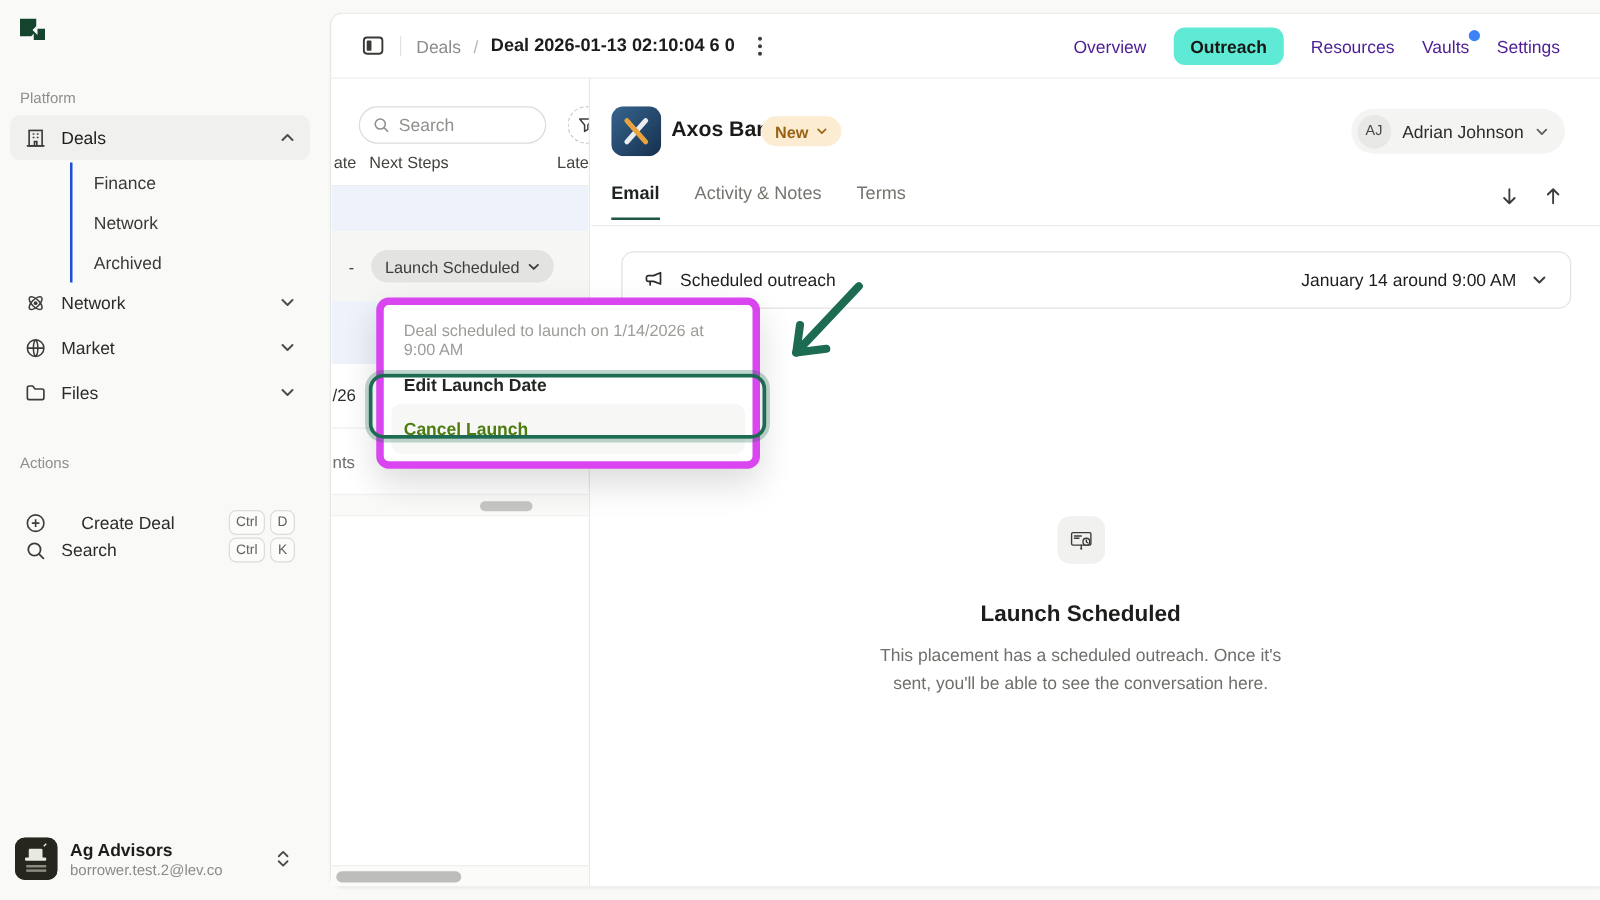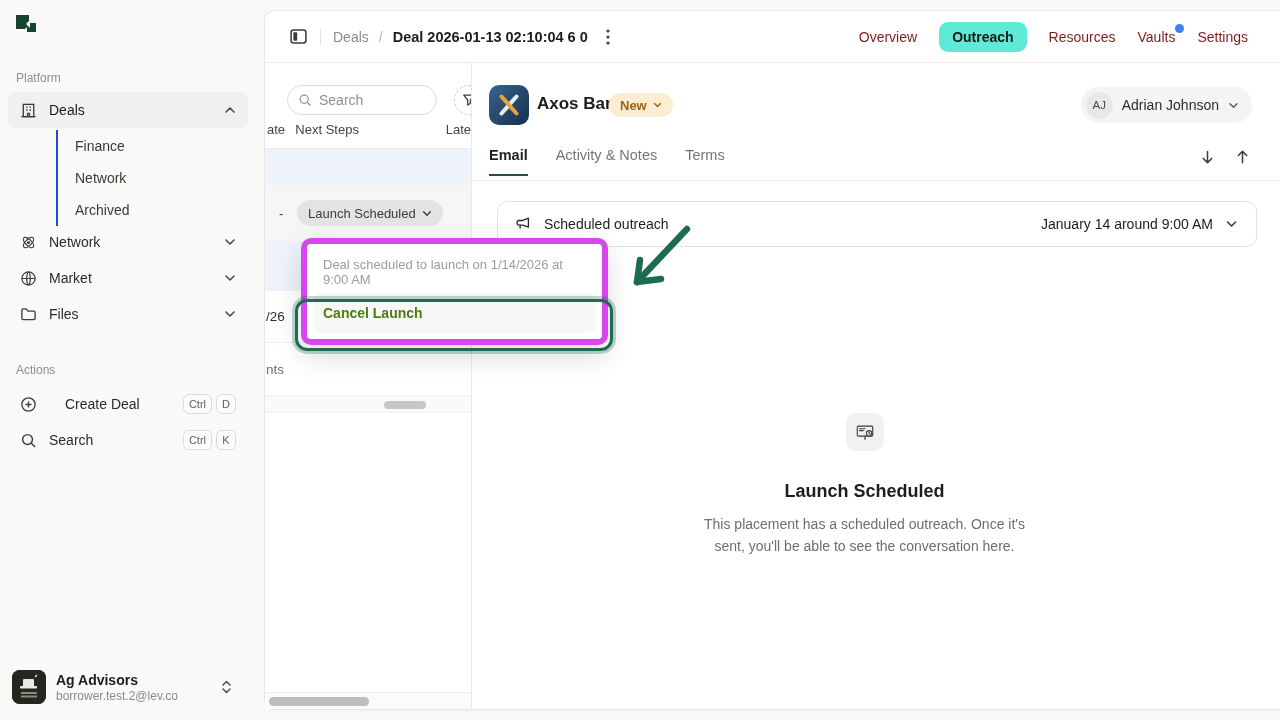--- a/index.html
+++ b/index.html
@@ -27,21 +27,21 @@
 
   
   .card { position:absolute; left:264px; top:10px; right:0; bottom:10px; background:#fff; border:1px solid #e7e7e5; border-right:none; border-radius:10px 0 0 10px; box-shadow:0 1px 2px rgba(0,0,0,.04); }
   .card-header { position:absolute; left:0; top:0; right:0; height:52px; border-bottom:1px solid #ececea; display:flex; align-items:center; padding:0 32px 0 24px; }
   .vsep { width:1px; height:16px; background:#e2e2e0; margin:0 12px 0 12px; }
   .crumb-root { font-size:14px; color:#8b8b88; cursor:pointer; }
   .crumb-slash { font-size:14px; color:#b4b4b1; margin:0 10px; }
   .crumb-title { font-size:14.5px; font-weight:600; color:#1c1c1b; }
   .kebab { margin-left:14px; color:#3c3c39; cursor:pointer; padding:4px; }
   .top-tabs { margin-left:auto; display:flex; align-items:center; gap:22px; }
-  .top-tab { font-size:14px; color:#7f1d1d; cursor:pointer; position:relative; }
+  .top-tab { font-size:14px; color:#4c1d95; cursor:pointer; position:relative; }
   .top-tab.active { background:#5eead4; color:#171716; font-weight:700; padding:7px 13px; border-radius:9px; }
   .ndot { position:absolute; top:-5px; right:-9px; width:9px; height:9px; border-radius:50%; background:#3b82f6; }
 
   
   .list-panel { position:absolute; left:0; top:52px; width:207px; bottom:0; border-right:1px solid #e9e9e7; overflow:hidden; background:#fff; }
   .search-wrap { position:absolute; left:22px; top:22px; width:150px; height:30px; border:1px solid #dcdcd9; border-radius:15px; background:#fff; display:flex; align-items:center; padding:0 10px; gap:7px; color:#8f8f8c; }
   .search-wrap input { border:none; outline:none; width:100px; font-size:14px; font-family:inherit; color:#1f1f1d; background:transparent; }
   .search-wrap input::placeholder { color:#8f8f8c; }
   .filter-btn { position:absolute; left:189px; top:22px; width:30px; height:30px; border:1.5px dashed #c9c9c6; border-radius:50%; display:flex; align-items:center; justify-content:center; color:#3c3c39; background:#fff; cursor:pointer; }
   .tbl-header { position:absolute; left:0; top:48px; width:100%; height:38px; border-bottom:1px solid #ececea; display:flex; align-items:center; font-size:13px; font-weight:500; color:#44443f; }
@@ -167,21 +167,21 @@
     <span>Files</span>
     <span class="chev">
         <svg width="12" height="8" viewBox="0 0 12 8" fill="none" stroke="currentColor" stroke-width="1.6" stroke-linecap="round" stroke-linejoin="round">
           <path d="M2 2l4 4 4-4"></path>
         </svg>
       </span>
   </div>
 
   <div class="side-label" style="top:363px;">Actions</div>
 
-  <div class="side-item" style="top:386px;gap:28px;">
+  <div class="side-item" style="top:400px;gap:28px;">
     <span class="side-icon">
       <svg viewBox="0 0 18 18" fill="none" stroke="currentColor" stroke-width="1.4">
           <circle cx="9" cy="9" r="7"></circle>
           <path d="M9 5.8v6.4M5.8 9h6.4"></path>
         </svg>
     </span>
     <span>Create Deal</span>
     <span class="keys">
       <span class="keycap">Ctrl</span>
       <span class="keycap">D</span>
@@ -387,20 +387,21 @@
             <circle cx="11" cy="18.6" r="0.9" fill="#3a3a38" stroke="none"></circle>
           </svg>
       </span>
       <div class="empty-title">Launch Scheduled</div>
       <div class="empty-desc">This placement has a scheduled outreach. Once it's sent, you'll be able to see the conversation here.</div>
     </div>
   </section>
 
   <div class="launch-menu">
     <div class="menu-info">Deal scheduled to launch on 1/14/2026 at 9:00 AM</div>
+    <div class="menu-item">Edit Launch Date</div>
     <div class="menu-item danger">Cancel Launch</div>
   </div>
 
   <div class="anno-ring"></div>
   <svg class="anno-arrow" width="90" height="85" viewBox="0 0 90 85">
     <path d="M62 10L12 63" stroke="#1d6b52" stroke-width="6.5" stroke-linecap="round" fill="none"></path>
     <path d="M12 63l24-3M12 63l3-22" stroke="#1d6b52" stroke-width="6.5" stroke-linecap="round" fill="none"></path>
   </svg>
 
 </main>

